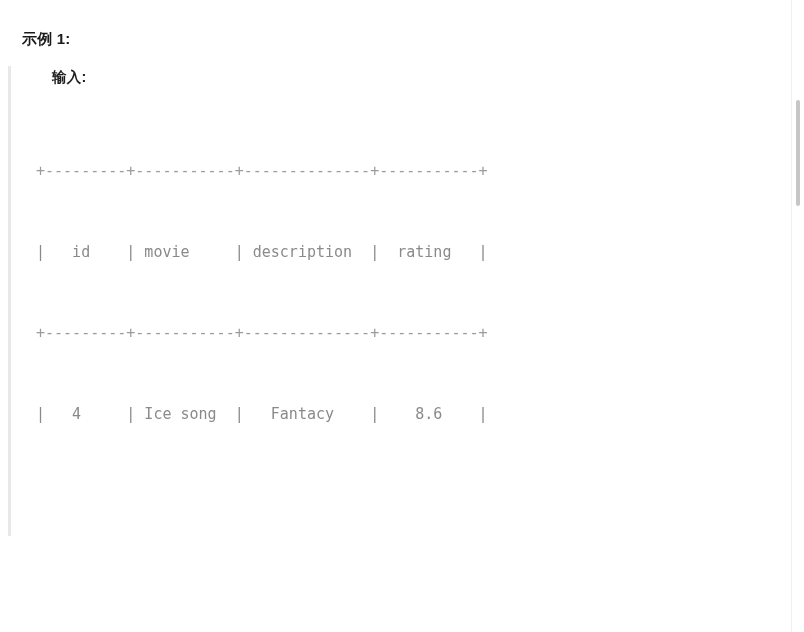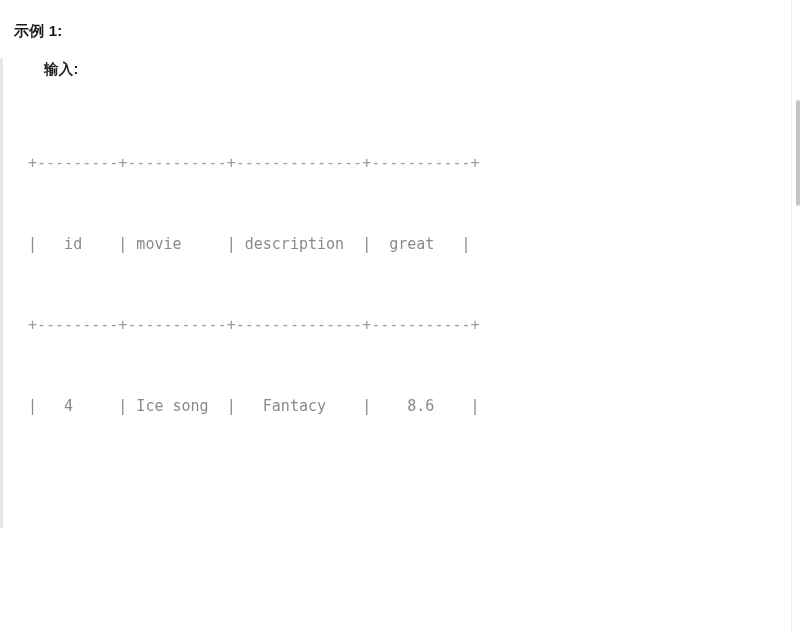--- a/index.html
+++ b/index.html
@@ -14,21 +14,21 @@
     overflow: hidden;
     position: relative;
   }
 
   .page {
     position: absolute;
     left: 0; top: 0;
     width: 792px;
     height: 632px;
     box-sizing: border-box;
-    padding: 0;
+    padding: 8px;
   }
 
   .example-title {
     font-size: 15px;
     font-weight: bold;
     color: #1a1a1a;
     margin: 0;
     padding: 20px 0 0 14px;
     line-height: 22px;
     letter-spacing: 0.2px;
@@ -98,21 +98,21 @@
 <div class="page">
 
   <h3 class="example-title">示例 1:</h3>
 
   <div class="quote-block">
 
     <div class="sub-label">输入:</div>
 
     <div class="ascii-table">
       <span class="line sep">+---------+-----------+--------------+-----------+</span>
-      <span class="line row">|   id    | movie     | description  |  great   |</span>
+      <span class="line row">|   id    | movie     | description  |  rating   |</span>
       <span class="line sep">+---------+-----------+--------------+-----------+</span>
       <span class="line row">|   4     | Ice song  |   Fantacy    |    8.6    |</span>
       
       
     </div>
 
   </div>
 </div>
 
 <div class="scrollbar-track">

